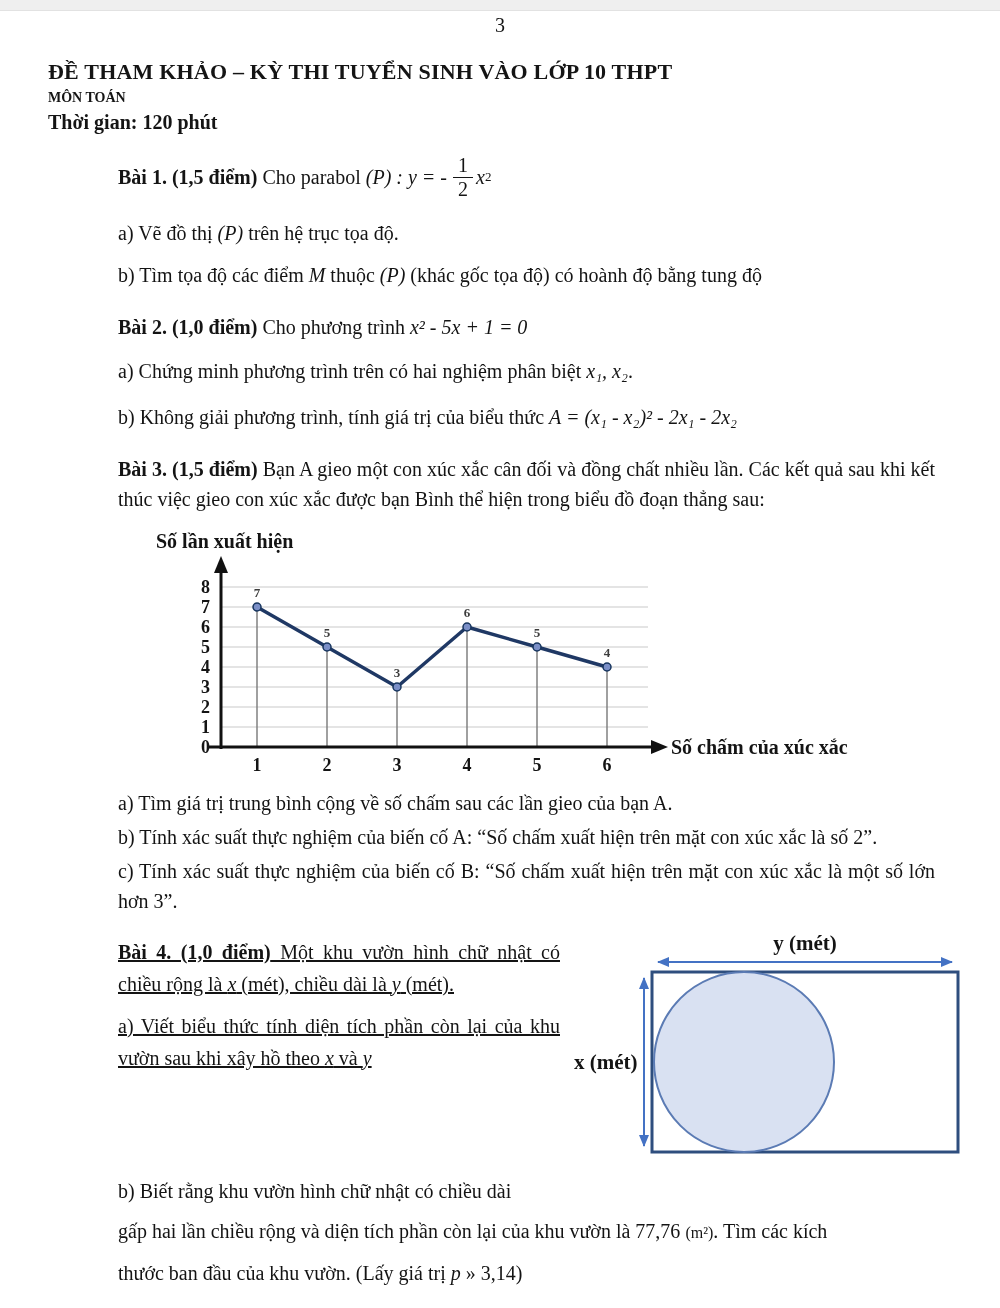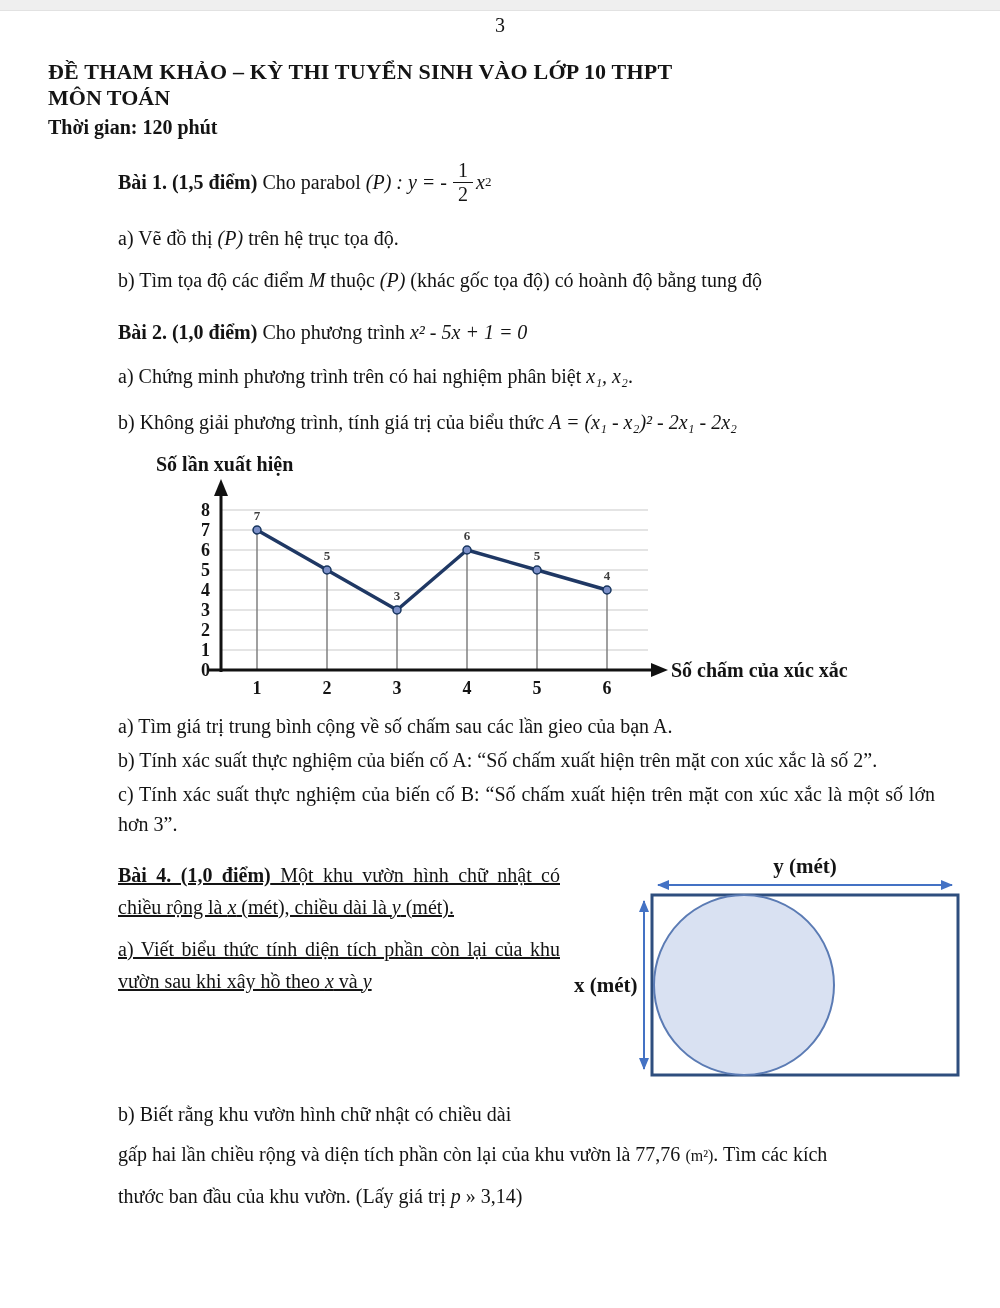--- a/index.html
+++ b/index.html
@@ -5,21 +5,21 @@
   * { box-sizing: border-box; }
   html,body { margin:0; padding:0; }
   body {
     width:1000px; height:1308px; background:#ffffff; overflow:hidden;
     font-family:"Liberation Serif", serif; font-size:20px; color:#141414;
   }
   .top-edge { height:11px; background:#efefef; border-bottom:1px solid #e2e2e2; }
   .page-number { text-align:center; margin-top:3px; font-size:20px; }
   .doc-header { text-align:left; margin-left:48px; margin-top:22px; }
   .doc-title { font-weight:bold; font-size:22px; letter-spacing:.2px; }
-  .doc-subject { font-weight:bold; font-size:22px; }
+  .doc-subject { font-weight:bold; font-size:14px; margin-top:5px; }
   .doc-time { font-weight:bold; font-size:20px; margin-top:5px; }
   .page { padding:0 65px 0 118px; }
   p { margin:0; }
   .para { line-height:30px; text-align:justify; }
   .bold { font-weight:bold; }
   .math { font-style:italic; }
   .p1-head { margin-top:14px; display:flex; align-items:center; min-height:58px; text-align:left; }
   .frac { display:inline-block; vertical-align:middle; text-align:center; margin:0 3px 0 6px; line-height:1.05; }
   .frac .num { display:block; padding:0 5px 1px; border-bottom:1.6px solid #141414; }
   .frac .den { display:block; padding-top:1px; }
@@ -61,20 +61,21 @@
       </span>
     <span class="math">x</span><sup>2</sup>
   </p>
   <p class="para mt12"><span>a) Vẽ đồ thị </span><span class="math">(P)</span><span> trên hệ trục tọa độ.</span></p>
   <p class="para mt12"><span>b) Tìm tọa độ các điểm </span><span class="math">M</span><span> thuộc </span><span class="math">(P)</span><span> (khác gốc tọa độ) có hoành độ bằng tung độ</span></p>
 
   <p class="para mt22"><span class="bold">Bài 2. (1,0 điểm)</span><span> Cho phương trình </span><span class="math">x² -  5x + 1 =  0</span></p>
   <p class="para mt14"><span>a) Chứng minh phương trình trên có hai nghiệm phân biệt </span><span class="math">x₁, x₂</span><span>.</span></p>
   <p class="para mt16"><span>b) Không giải phương trình, tính giá trị của biểu thức </span><span class="math">A = (x₁ -  x₂)² -  2x₁ -  2x₂</span></p>
 
+  <p class="para mt22"><span class="bold">Bài 3. (1,5 điểm)</span><span> Bạn A gieo một con xúc xắc cân đối và đồng chất nhiều lần. Các kết quả sau khi kết thúc việc gieo con xúc xắc được bạn Bình thể hiện trong biểu đồ đoạn thẳng sau:</span></p>
 
   <div class="chart-wrap">
     <svg width="740" height="250" viewBox="0 0 740 250" id="dice-chart">
         <line x1="83" y1="203" x2="510" y2="203" stroke="#c9c9c9" stroke-width="1"></line>
         <line x1="83" y1="183" x2="510" y2="183" stroke="#c9c9c9" stroke-width="1"></line>
         <line x1="83" y1="163" x2="510" y2="163" stroke="#c9c9c9" stroke-width="1"></line>
         <line x1="83" y1="143" x2="510" y2="143" stroke="#c9c9c9" stroke-width="1"></line>
         <line x1="83" y1="123" x2="510" y2="123" stroke="#c9c9c9" stroke-width="1"></line>
         <line x1="83" y1="103" x2="510" y2="103" stroke="#c9c9c9" stroke-width="1"></line>
         <line x1="83" y1="83" x2="510" y2="83" stroke="#c9c9c9" stroke-width="1"></line>

